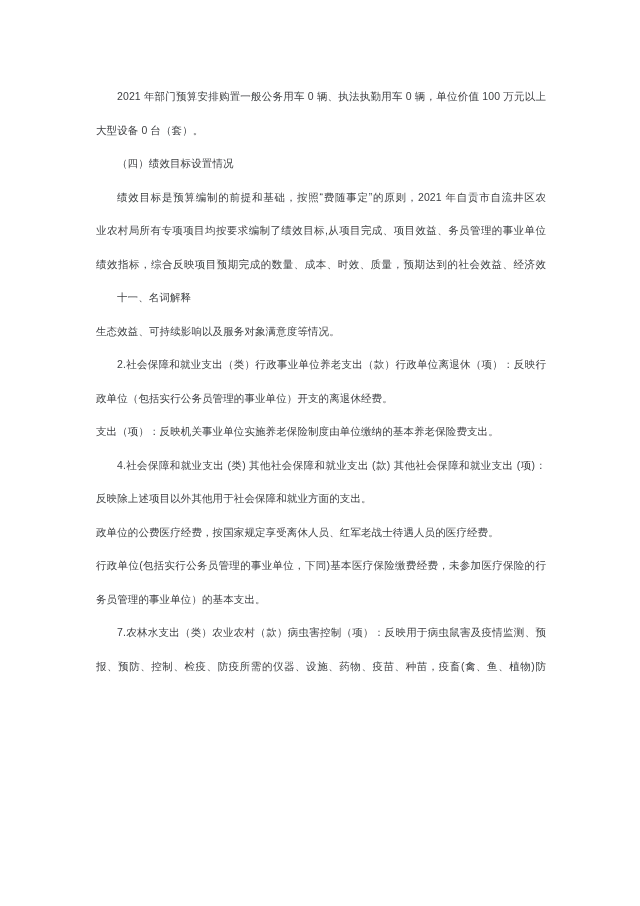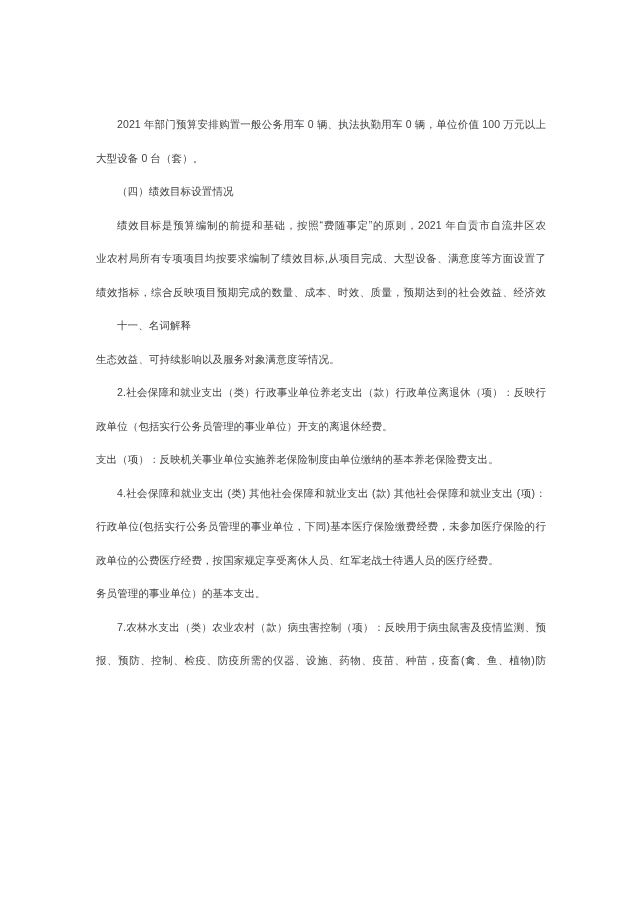--- a/index.html
+++ b/index.html
@@ -11,21 +11,20 @@
     height: 906px;
     background: #ffffff;
     overflow: hidden;
     position: relative;
     font-family: "Liberation Sans", sans-serif;
   }
   .page {
     position: absolute;
     inset: 0;
     background: #ffffff;
-    margin-top: 28px;
   }
   .text-block {
     position: absolute;
     left: 96px;
     top: 80px;
     width: 450px;
     color: #3d3f42;
     font-size: 10.5px;
     letter-spacing: 0.1px;
   }
@@ -45,27 +44,28 @@
 </style>
 </head>
 <body>
 
 <div class="page">
   <div class="text-block">
       <div class="line indent fill">2021 年部门预算安排购置一般公务用车 0 辆、执法执勤用车 0 辆，单位价值 100 万元以上</div>
       <div class="line">大型设备 0 台（套）。</div>
       <div class="line indent">（四）绩效目标设置情况</div>
       <div class="line indent fill">绩效目标是预算编制的前提和基础，按照“费随事定”的原则，2021 年自贡市自流井区农</div>
-      <div class="line fill">业农村局所有专项项目均按要求编制了绩效目标,从项目完成、大型设备、满意度等方面设置了</div>
+      <div class="line fill">业农村局所有专项项目均按要求编制了绩效目标,从项目完成、项目效益、务员管理的事业单位</div>
       <div class="line fill">绩效指标，综合反映项目预期完成的数量、成本、时效、质量，预期达到的社会效益、经济效益、</div>
       <div class="line indent">十一、名词解释</div>
       <div class="line">生态效益、可持续影响以及服务对象满意度等情况。</div>
       <div class="line indent fill">2.社会保障和就业支出（类）行政事业单位养老支出（款）行政单位离退休（项）：反映行</div>
       <div class="line">政单位（包括实行公务员管理的事业单位）开支的离退休经费。</div>
       <div class="line">支出（项）：反映机关事业单位实施养老保险制度由单位缴纳的基本养老保险费支出。</div>
       <div class="line indent fill">4.社会保障和就业支出 (类) 其他社会保障和就业支出 (款) 其他社会保障和就业支出 (项)：</div>
+      <div class="line">反映除上述项目以外其他用于社会保障和就业方面的支出。</div>
+      <div class="line">政单位的公费医疗经费，按国家规定享受离休人员、红军老战士待遇人员的医疗经费。</div>
       <div class="line fill">行政单位(包括实行公务员管理的事业单位，下同)基本医疗保险缴费经费，未参加医疗保险的行</div>
-      <div class="line">政单位的公费医疗经费，按国家规定享受离休人员、红军老战士待遇人员的医疗经费。</div>
       <div class="line">务员管理的事业单位）的基本支出。</div>
       <div class="line indent fill">7.农林水支出（类）农业农村（款）病虫害控制（项）：反映用于病虫鼠害及疫情监测、预</div>
       <div class="line fill">报、预防、控制、检疫、防疫所需的仪器、设施、药物、疫苗、种苗，疫畜(禽、鱼、植物)防治、</div>
     </div>
 </div>
 
 </body></html>

